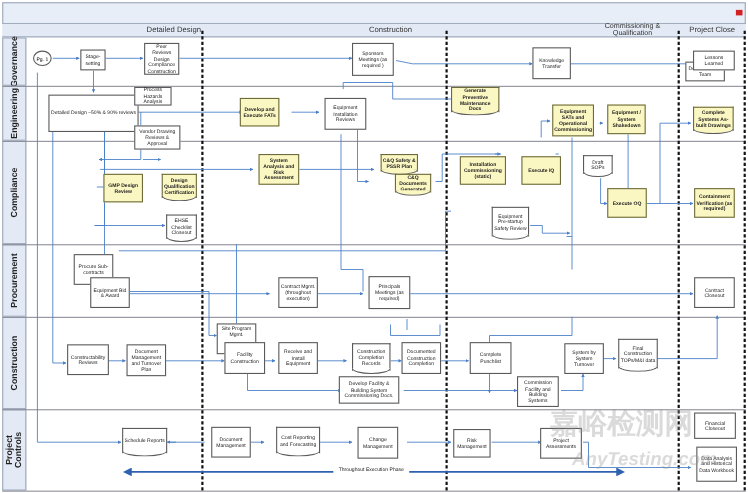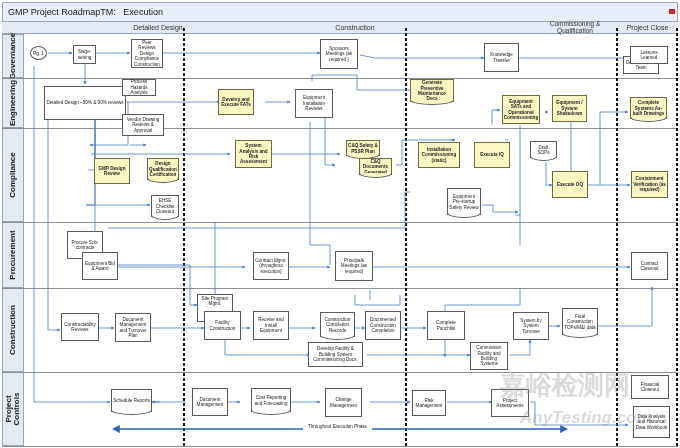--- a/index.html
+++ b/index.html
@@ -22,21 +22,20 @@
   .note { position:absolute; font-size:4.6px; color:#222; text-align:center; line-height:5.4px; }
   .watermark { position:absolute; font-size:26px; color:rgba(150,150,150,0.35); font-weight:bold; white-space:nowrap; }
   .watermark2 { position:absolute; font-size:17px; color:rgba(150,150,150,0.35); font-style:italic; font-weight:bold; white-space:nowrap; }
 </style>
 </head>
 <body>
 
 <div id="canvas">
 
   <div class="title-bar">
-    <span class="title-text">GMP Project RoadmapTM:   Execution</span>
     <span class="flag"></span>
   </div>
 
   <div class="phase-bar" style="left:2px;width:676px;"></div>
   <div class="phase-label" style="left:118px;top:24px;width:80px;">Detailed Design</div>
   <div class="phase-label" style="left:320px;top:24px;width:70px;">Construction</div>
   <div class="phase-label" style="left:540px;top:20px;width:70px;font-size:6.5px;">Commissioning &amp; Qualification</div>
   <div class="phase-label" style="left:620px;top:24px;width:55px;">Project Close</div>
 
   <div class="lane-label-box" style="top:34px;height:44px;">

